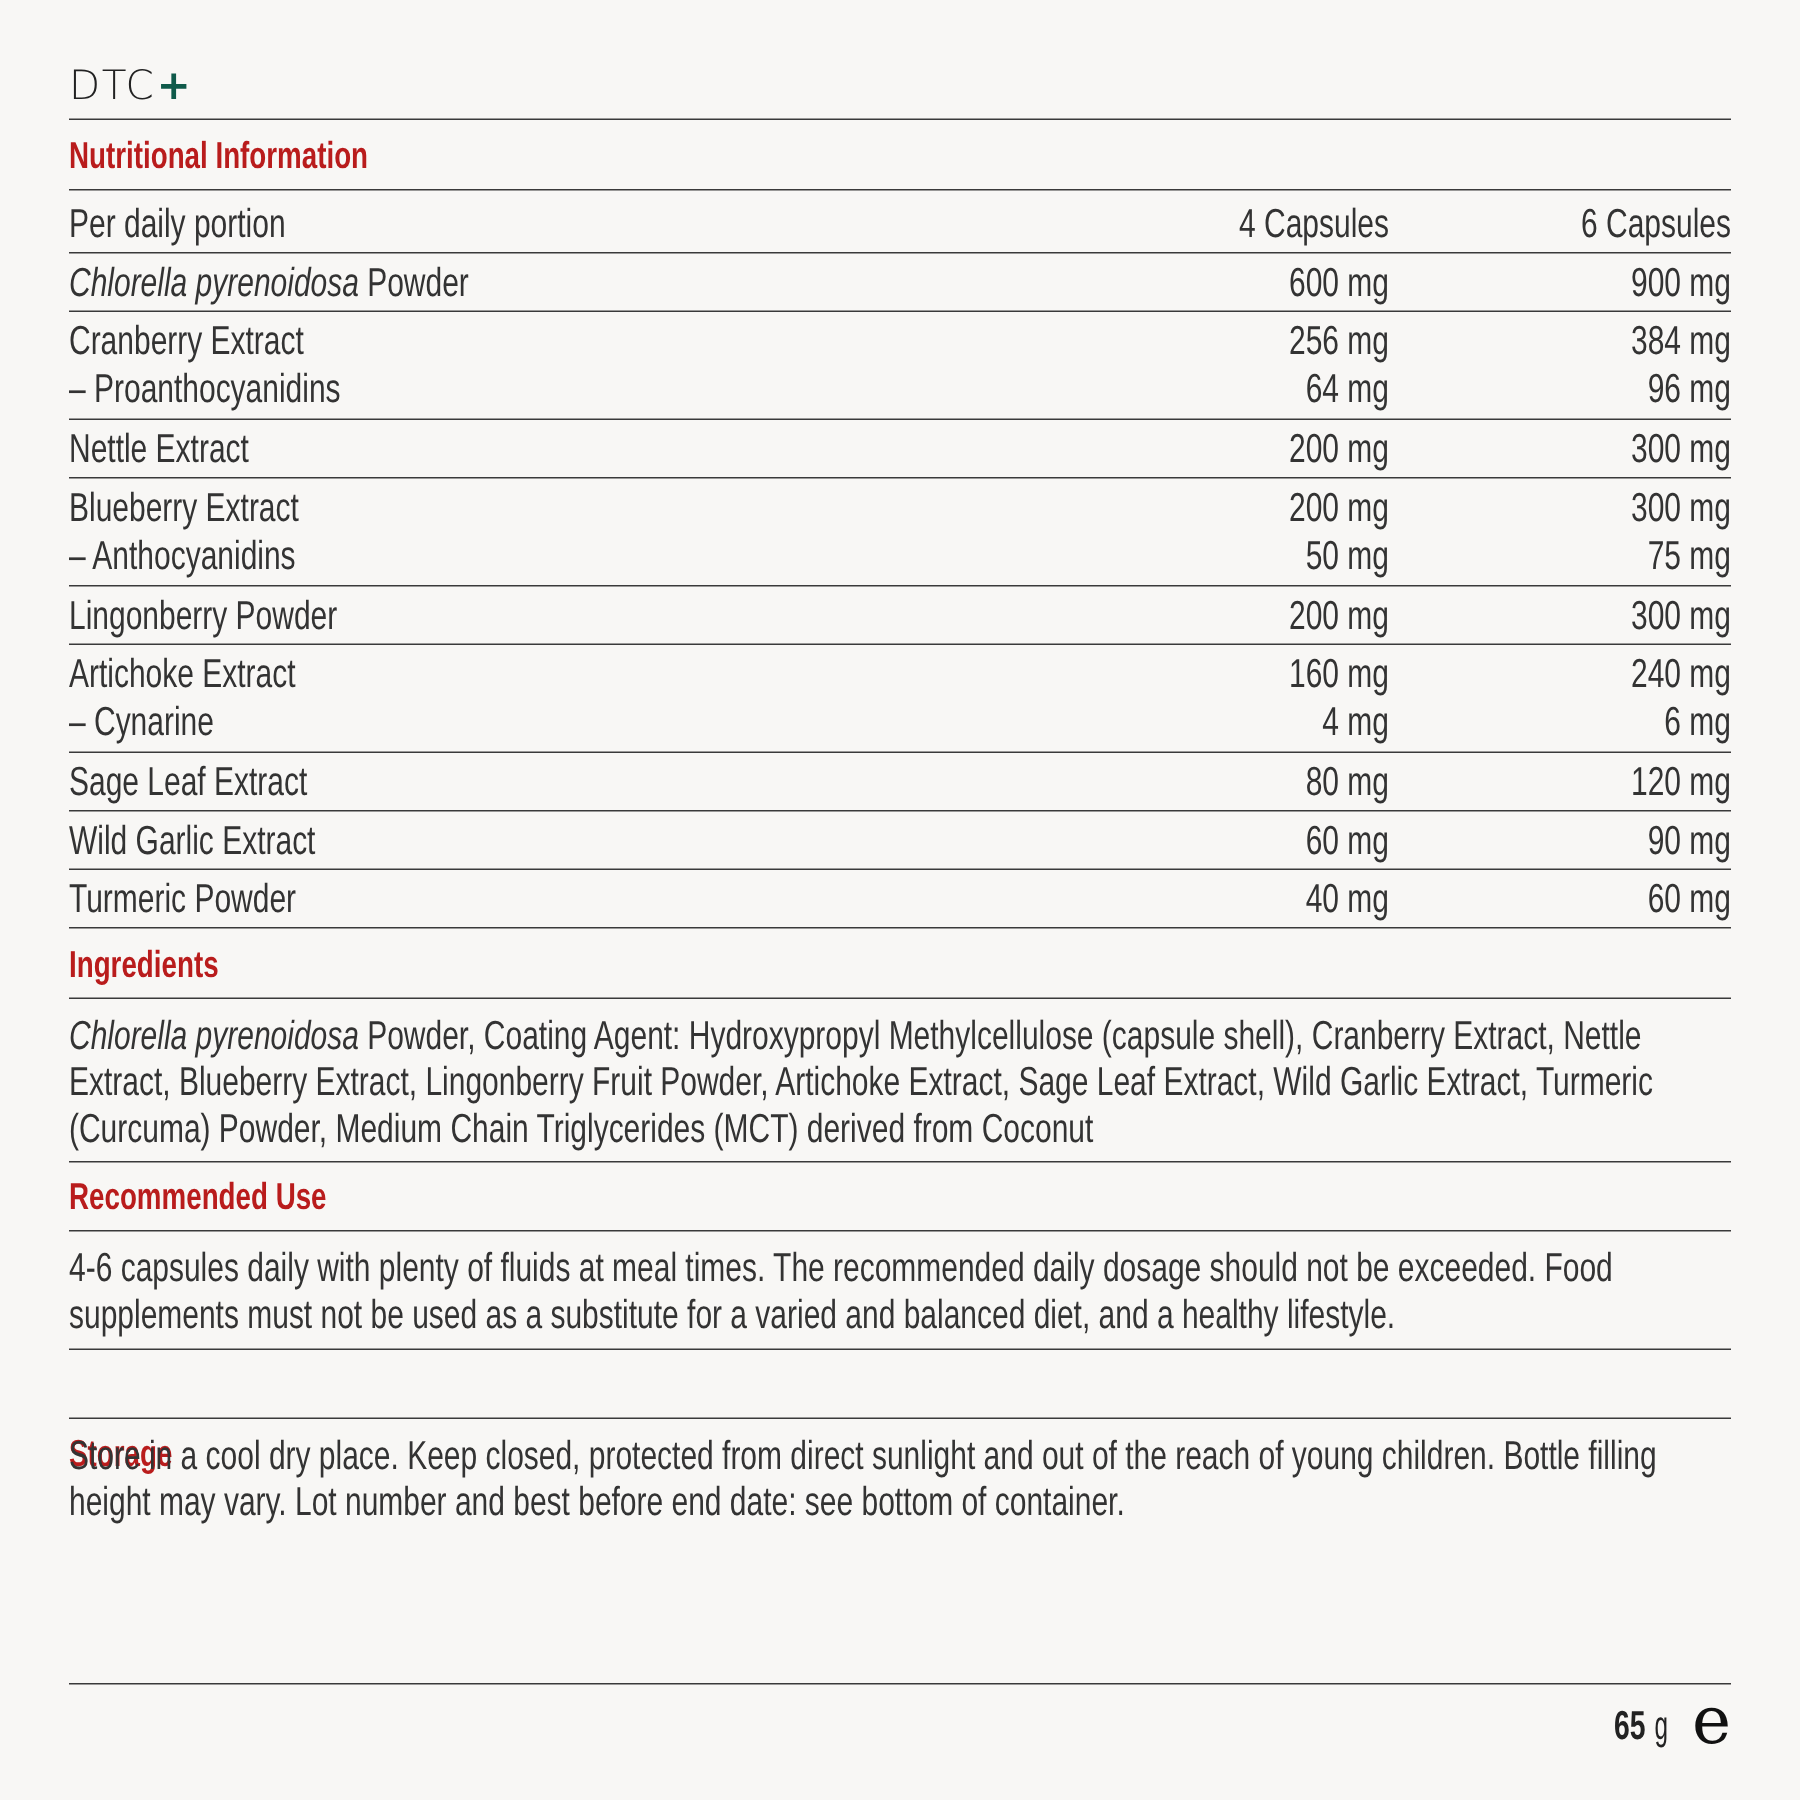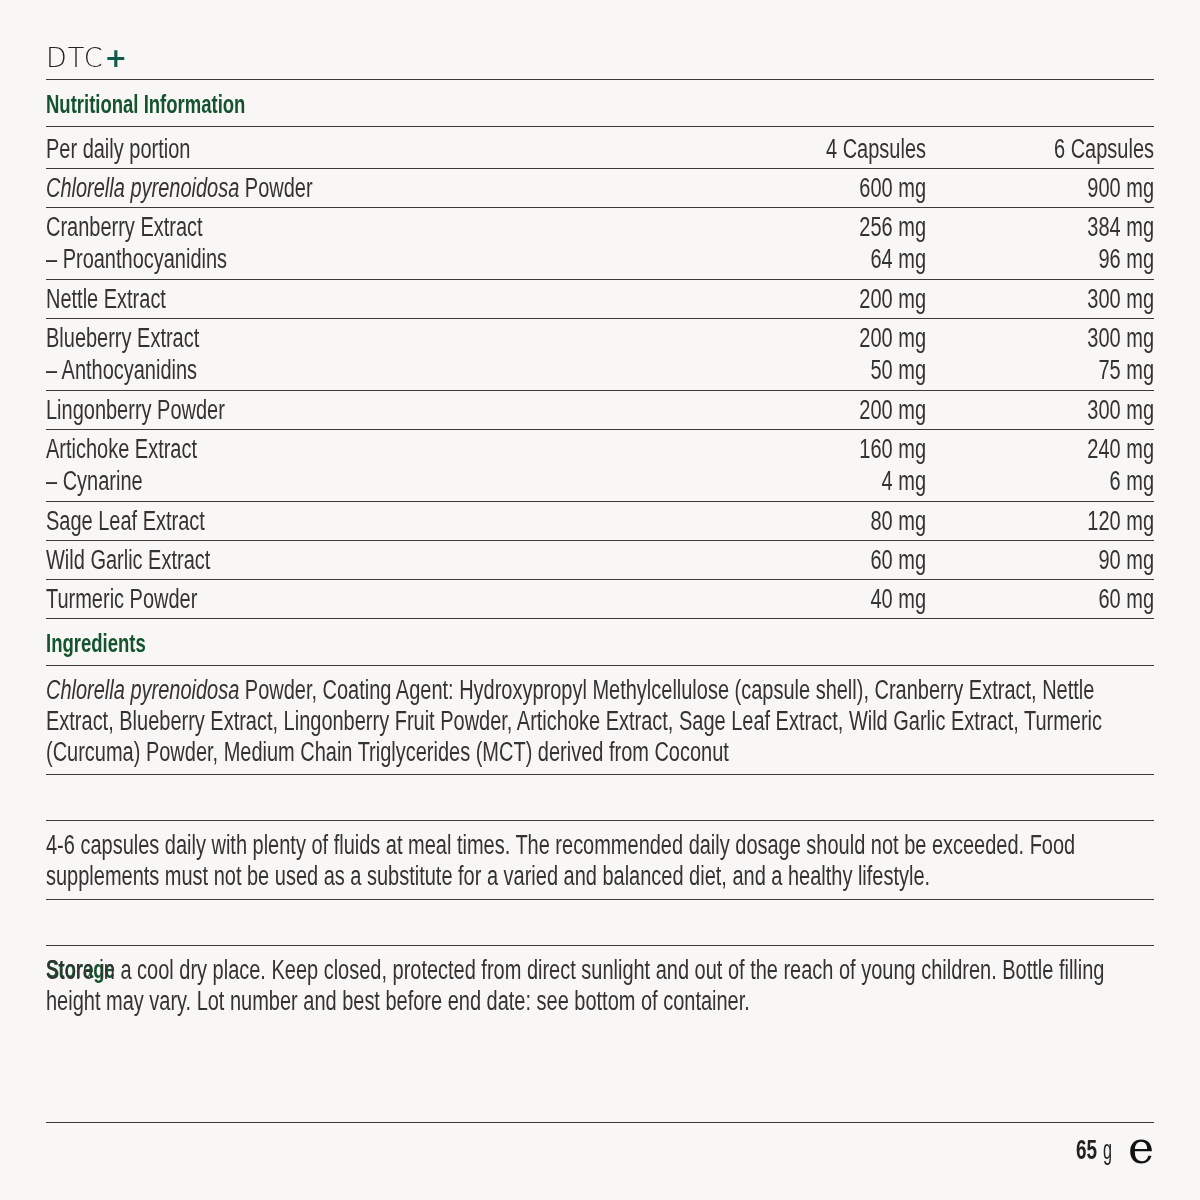--- a/index.html
+++ b/index.html
@@ -6,21 +6,21 @@
   body {
     width: 1200px; height: 1200px; background: #f8f7f5; position: relative; overflow: hidden;
     font-family: "Liberation Sans", sans-serif; color: #2a2a2a;
   }
   .page { position: absolute; left: 46px; top: 0; width: 1108px; height: 992px; }
   .logo { position: absolute; top: 42px; left: 0; font-size: 27px; letter-spacing: 1px; color: #222; font-family: "DejaVu Sans", sans-serif; font-weight: 300; }
   .logo .plus { color: #0f5a4a; font-weight: 700; margin-left: 1px; }
   .rule { position: absolute; left: 0; width: 1108px; height: 0; border-top: 1.5px solid #3a3a3a; }
   .cond { display: block; transform: scaleX(0.74); transform-origin: left center; white-space: nowrap; }
   .condr { display: block; transform: scaleX(0.74); transform-origin: right center; white-space: nowrap; text-align: right; }
-  .heading { position: absolute; left: 0; color: #14532d; font-size: 25px; font-weight: 700; }
+  .heading { position: absolute; left: 0; color: #b91c1c; font-size: 25px; font-weight: 700; }
   .row { position: absolute; left: 0; width: 1108px; font-size: 27px; color: #333; }
   .row .lbl { position: absolute; left: 0; }
   .row .c1 { position: absolute; right: 228px; width: 200px; }
   .row .c2 { position: absolute; right: 0; width: 200px; }
   .row .line2 { top: 32px; }
   .para { position: absolute; left: 0; width: 1500px; font-size: 27px; line-height: 31px; color: #333; transform: scaleX(0.74); transform-origin: left top; }
   .para i { font-style: italic; }
   .footer-label { position: absolute; left: 0; top: 1137px; color: #0f5a4a; font-size: 25px; font-weight: 700; }
   .weight { position: absolute; right: 0; top: 1130px; display: flex; align-items: flex-end; gap: 12px; }
   .weight .num { font-size: 27px; font-weight: 700; color: #222; display: inline-block; transform: scaleX(0.7); transform-origin: right bottom; margin-right: -6px; }
@@ -119,20 +119,23 @@
   </div>
   <div class="rule" style="top:618px"></div>
 
   <div class="heading" style="top:629px">
       <span class="cond">Ingredients</span>
     </div>
   <div class="rule" style="top:665px"></div>
   <div class="para" style="top:675px"><i>Chlorella pyrenoidosa</i><span> Powder, Coating Agent: Hydroxypropyl Methylcellulose (capsule shell), Cranberry Extract, Nettle Extract, Blueberry Extract, Lingonberry Fruit Powder, Artichoke Extract, Sage Leaf Extract, Wild Garlic Extract, Turmeric (Curcuma) Powder, Medium Chain Triglycerides (MCT) derived from Coconut</span></div>
   <div class="rule" style="top:774px"></div>
 
+  <div class="heading" style="top:784px">
+      <span class="cond">Recommended Use</span>
+    </div>
   <div class="rule" style="top:820px"></div>
   <div class="para" style="top:830px">4-6 capsules daily with plenty of fluids at meal times. The recommended daily dosage should not be exceeded. Food supplements must not be used as a substitute for a varied and balanced diet, and a healthy lifestyle.</div>
   <div class="rule" style="top:899px"></div>
 
   <div class="heading" style="top:955px">
       <span class="cond">Storage</span>
     </div>
   <div class="rule" style="top:945px"></div>
   <div class="para" style="top:955px">Store in a cool dry place. Keep closed, protected from direct sunlight and out of the reach of young children. Bottle filling height may vary. Lot number and best before end date: see bottom of container.</div>
 

